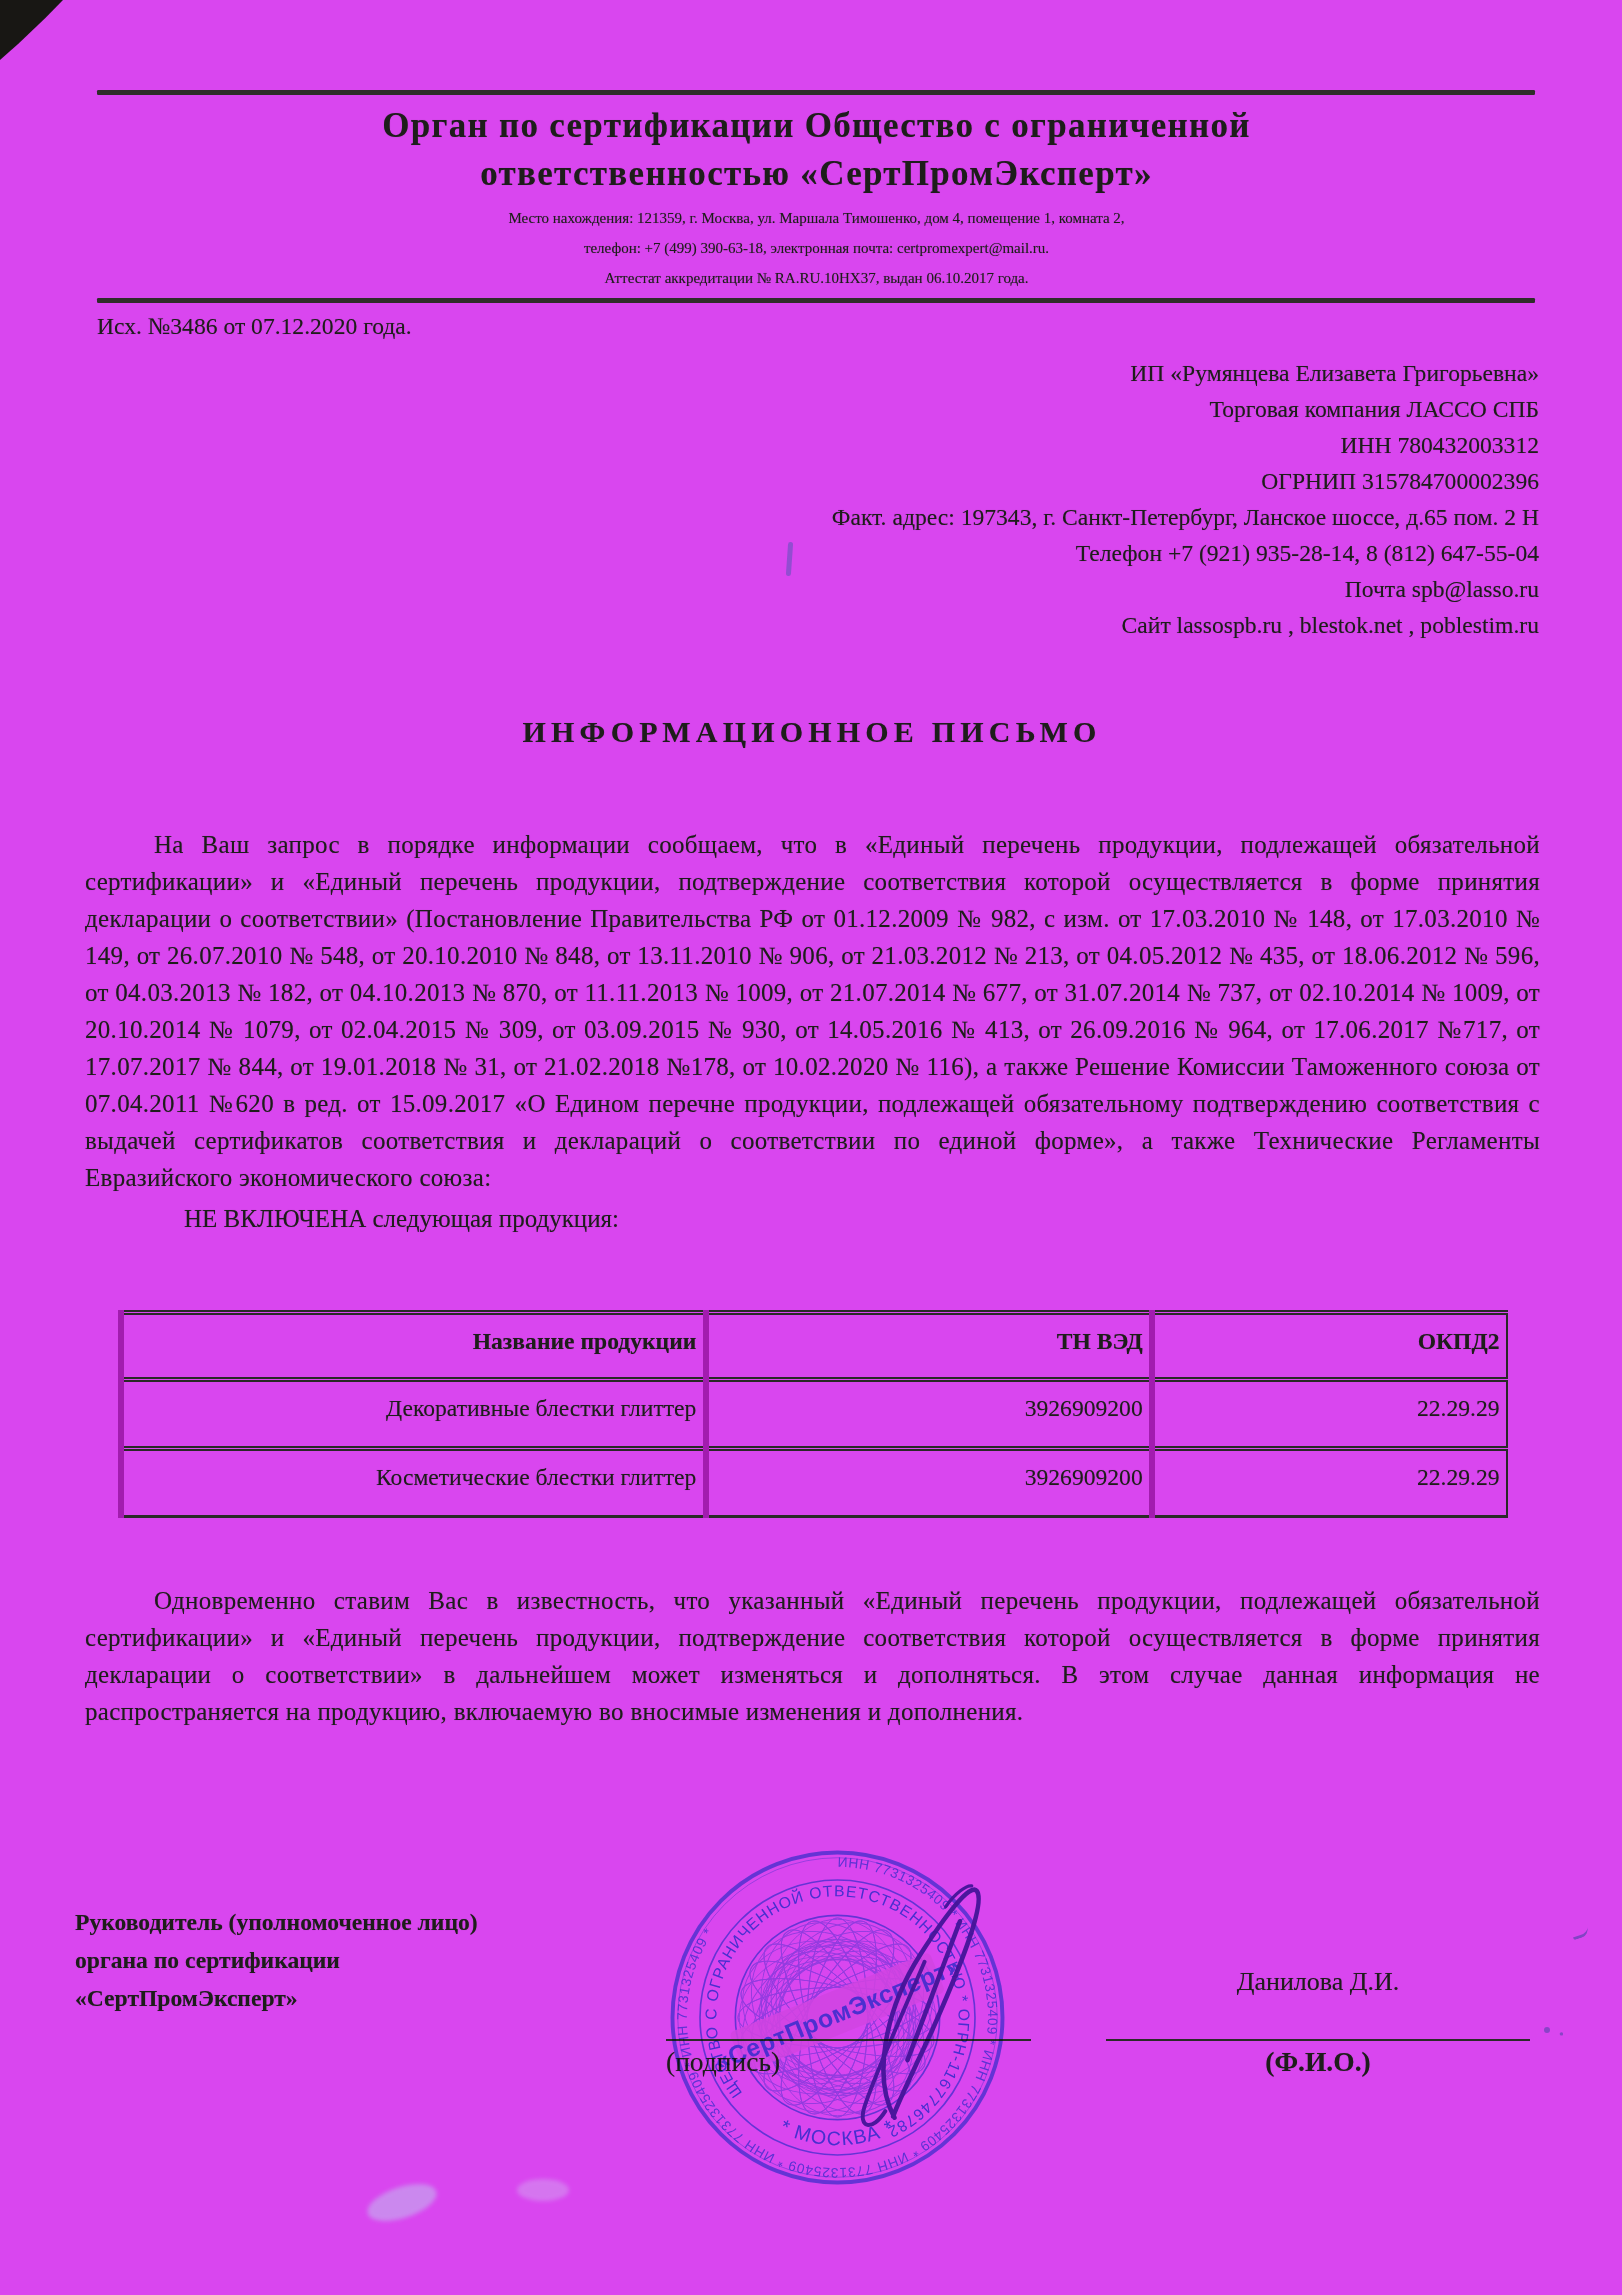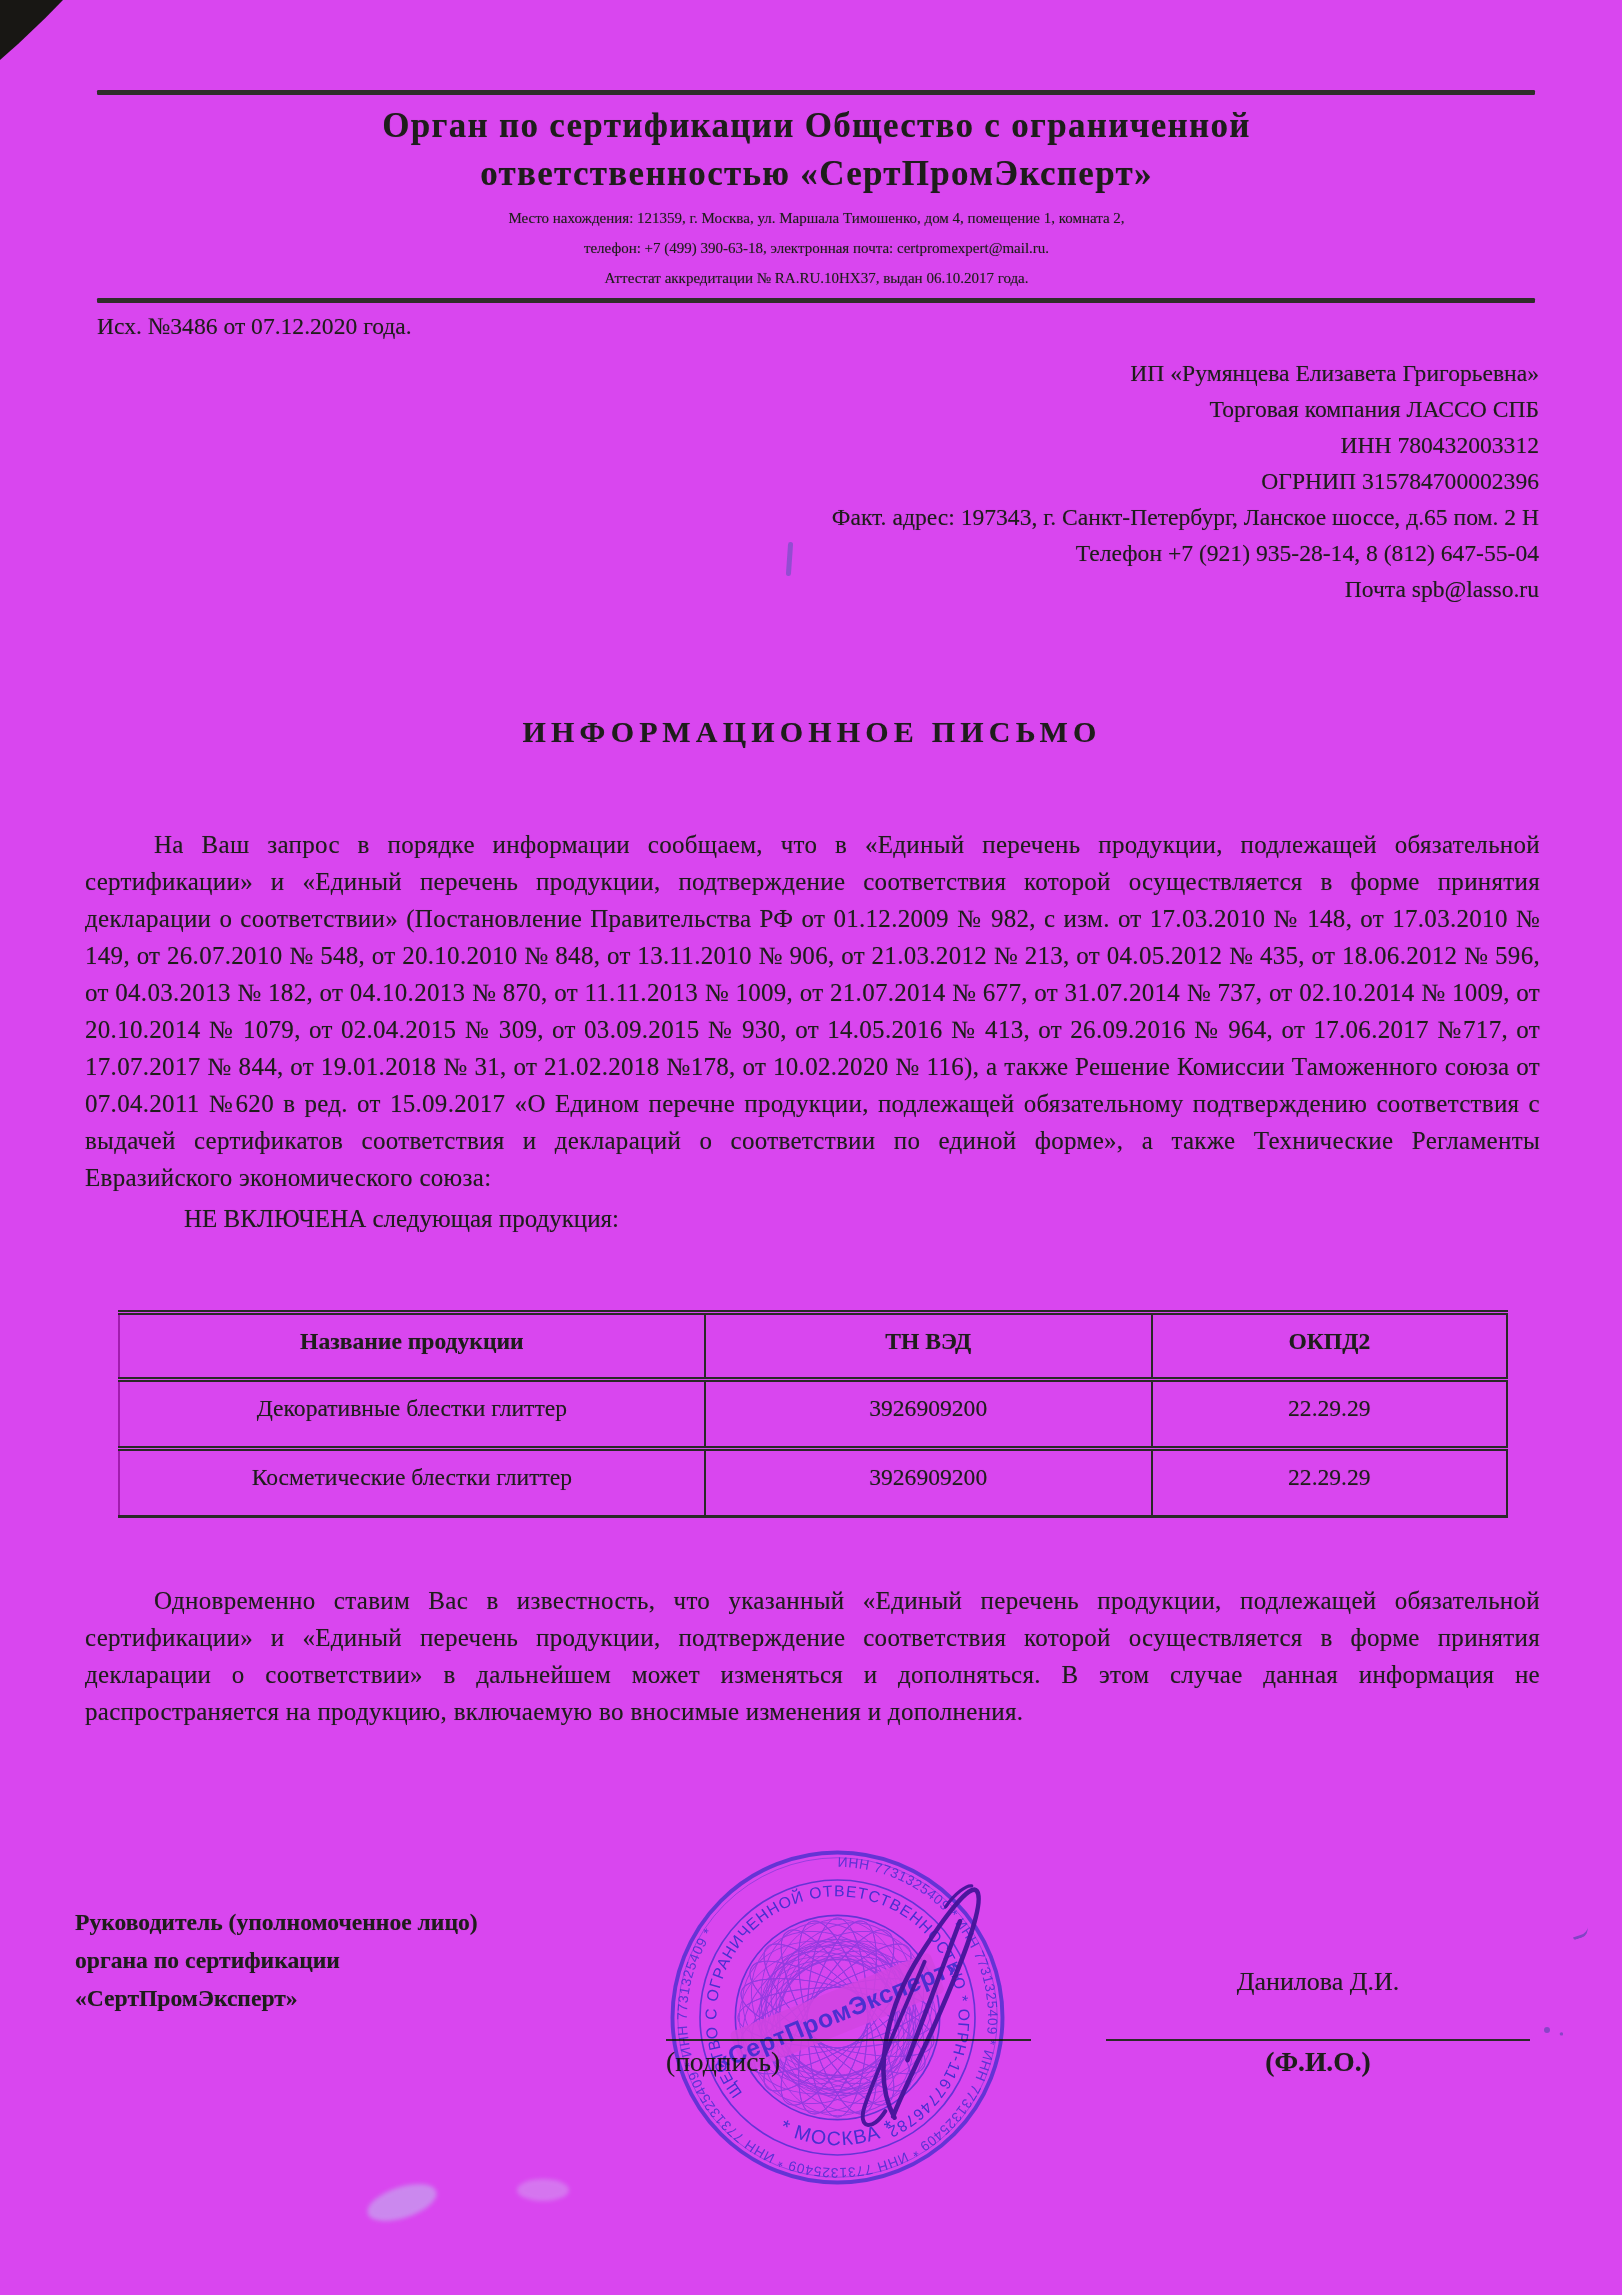--- a/index.html
+++ b/index.html
@@ -34,22 +34,22 @@
   .bodyblock{left:85px;top:826px;width:1455px;}
   .para{margin:0;font-size:25px;line-height:37px;letter-spacing:0.3px;
     text-align:justify;text-indent:69px;}
   .not-included{margin:3.9px 0 0 0;font-size:25px;line-height:37px;text-indent:99px;}
   .bodyblock2{left:85px;top:1582px;width:1455px;}
   
   .tablewrap{left:118px;top:1310px;width:1390px;}
   table.doc-table{width:100%;border-collapse:collapse;table-layout:fixed;
     font-size:23.6px;}
   table.doc-table td,table.doc-table th{
-    border-left:2px solid #a21caf;border-right:2px solid #2a2927;
-    text-align:center;vertical-align:top;padding:13px 6.5px 0 6.5px;}
+    border-left:6px solid #a21caf;border-right:2px solid #2a2927;
+    text-align:right;vertical-align:top;padding:13px 6.5px 0 6.5px;}
   table.doc-table tr.hdr th{border-top:5.2px double #2a2927;border-bottom:5.2px double #2a2927;
     font-weight:bold;height:67px;}
   table.doc-table tr.r1 td{height:69px;border-bottom:5.2px double #2a2927;}
   table.doc-table tr.r2 td{height:68px;border-bottom:3.9px solid #2a2927;}
   
   .sig-left{left:75px;top:1903px;font-size:23.6px;line-height:38px;font-weight:bold;}
   .sigline{height:0;border-top:2.6px solid #2c2b29;z-index:5;}
   .sigline.l1{left:666px;top:2039px;width:365px;}
   .sigline.l2{left:1106px;top:2039px;width:424px;}
   .sig-caption{left:666px;top:2046px;width:365px;font-size:27.5px;z-index:6;}
@@ -94,20 +94,21 @@
   <div class="abs outgoing txt">Исх. №3486 от 07.12.2020 года.</div>
 
   <div class="abs recipient txt">
     <div>ИП «Румянцева Елизавета Григорьевна»</div>
     <div>Торговая компания ЛАССО СПБ</div>
     <div>ИНН 780432003312</div>
     <div>ОГРНИП 315784700002396</div>
     <div>Факт. адрес: 197343, г. Санкт-Петербург, Ланское шоссе, д.65 пом. 2 Н</div>
     <div>Телефон +7 (921) 935-28-14, 8 (812) 647-55-04</div>
     <div>Почта spb@lasso.ru</div>
+    <div>Сайт lassospb.ru ,  blestok.net , poblestim.ru</div>
   </div>
 
   <div class="abs doc-title txt">ИНФОРМАЦИОННОЕ ПИСЬМО</div>
 
   <div class="abs bodyblock">
     <p class="para txt">На Ваш запрос в порядке информации сообщаем, что в «Единый перечень продукции, подлежащей обязательной сертификации» и «Единый перечень продукции, подтверждение соответствия которой осуществляется в форме принятия декларации о соответствии» (Постановление Правительства РФ от 01.12.2009 № 982, с изм. от 17.03.2010 № 148, от 17.03.2010 № 149, от 26.07.2010 № 548, от 20.10.2010 № 848, от 13.11.2010 № 906, от 21.03.2012 № 213, от 04.05.2012 № 435, от 18.06.2012 № 596, от 04.03.2013 № 182, от 04.10.2013 № 870, от 11.11.2013 № 1009, от 21.07.2014 № 677, от 31.07.2014 № 737, от 02.10.2014 № 1009, от 20.10.2014 № 1079, от 02.04.2015 № 309, от 03.09.2015 № 930, от 14.05.2016 № 413, от 26.09.2016 № 964, от 17.06.2017 №717, от 17.07.2017 № 844, от 19.01.2018 № 31, от 21.02.2018 №178, от 10.02.2020 № 116), а также Решение Комиссии Таможенного союза от 07.04.2011 №620 в ред. от 15.09.2017 «О Едином перечне продукции, подлежащей обязательному подтверждению соответствия с выдачей сертификатов соответствия и деклараций о соответствии по единой форме», а также Технические Регламенты Евразийского экономического союза:</p>
     <p class="not-included txt">НЕ ВКЛЮЧЕНА следующая продукция:</p>
   </div>
 
   <div class="abs tablewrap">

